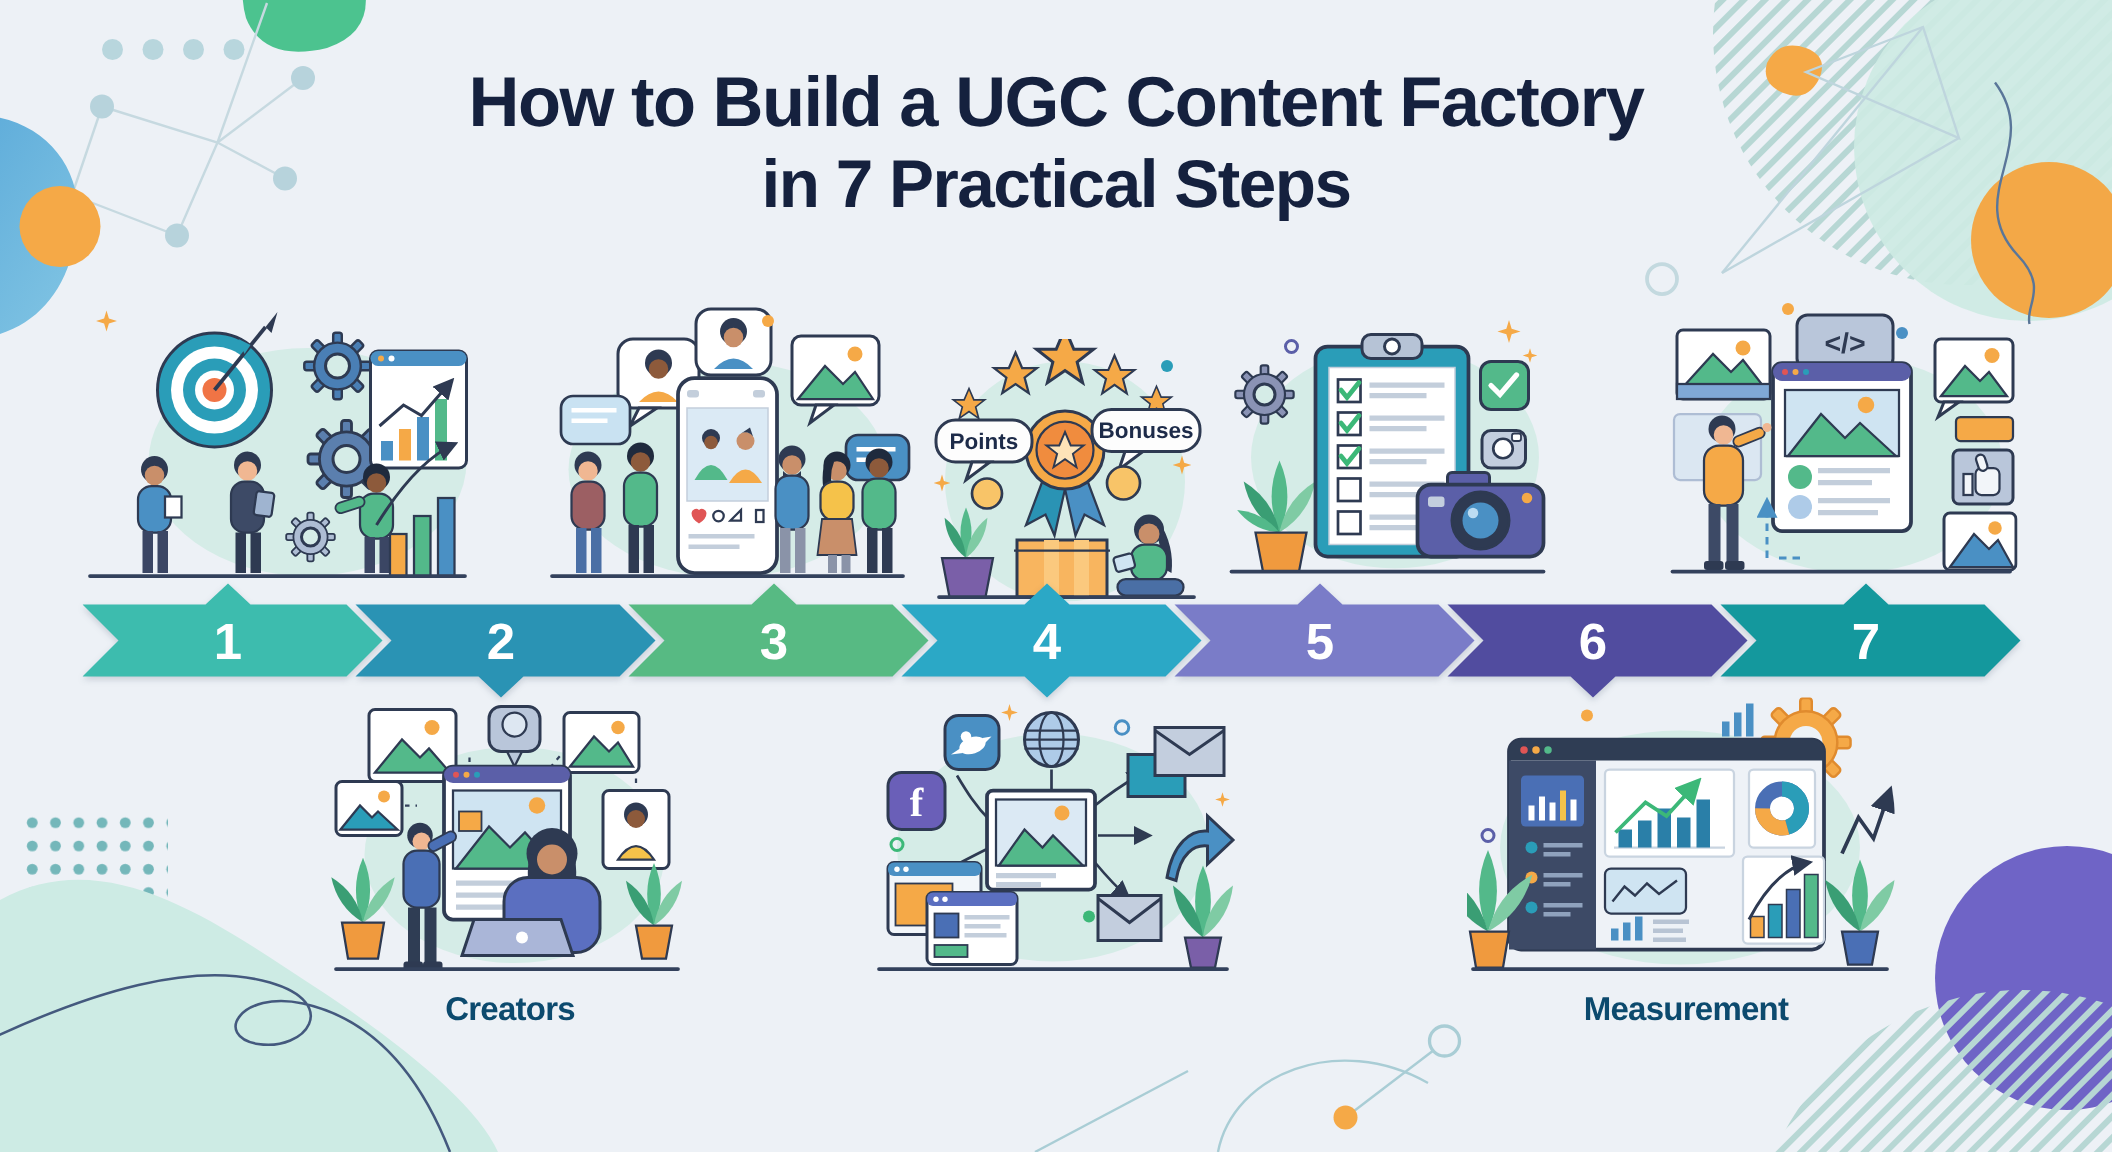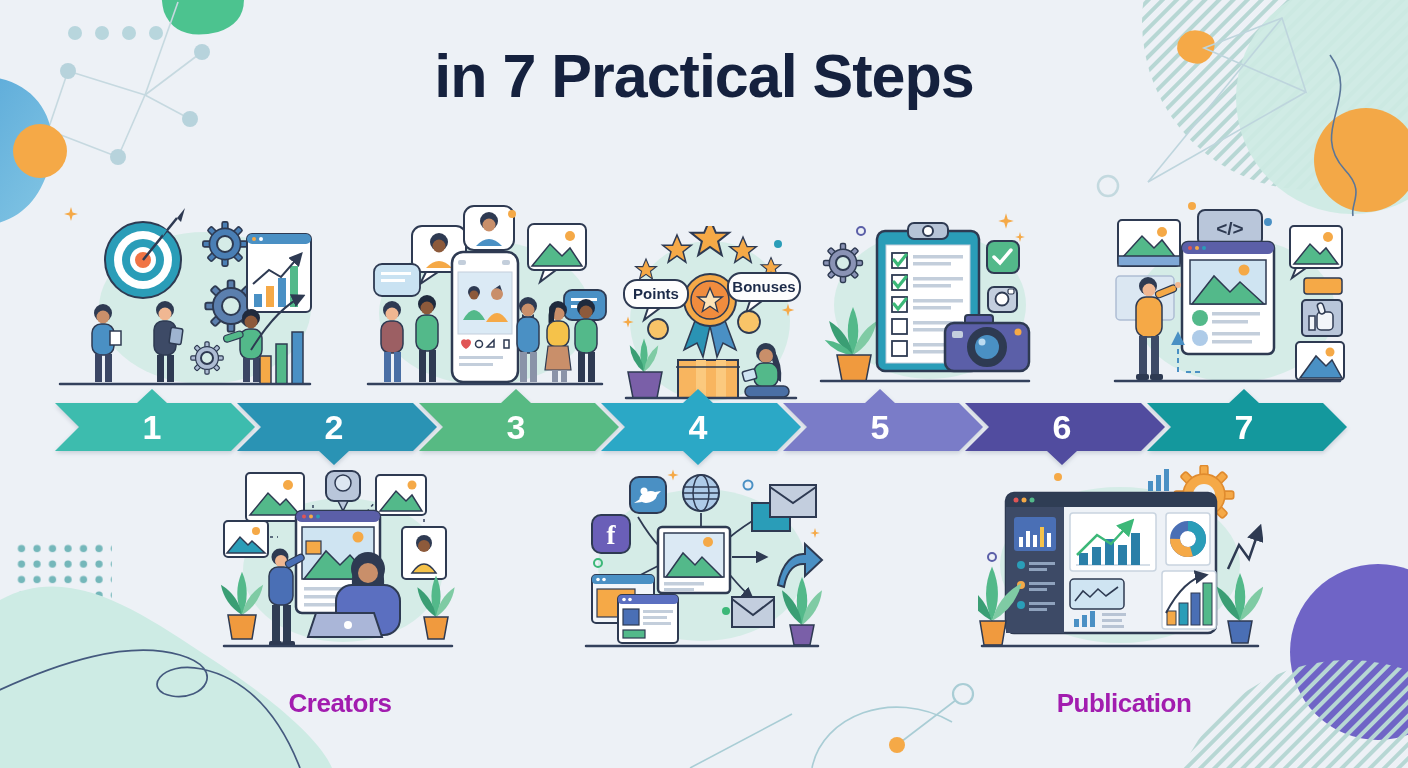--- a/index.html
+++ b/index.html
@@ -6,28 +6,28 @@
   .canvas{
     position:relative;width:1408px;height:768px;overflow:hidden;
     background:#edf1f6;font-family:"Liberation Sans",sans-serif;
   }
   .bg-decor{position:absolute;left:0;top:0;width:1408px;height:768px;}
   .title{
     position:absolute;left:0;top:40px;width:1408px;text-align:center;
     color:#15213e;font-weight:bold;letter-spacing:-1px;line-height:1.2;
   }
   .title .l1{display:block;font-size:47px;}
-  .title .l2{display:block;font-size:61px;}
+  .title .l2{display:block;font-size:45px;}
   .ill{position:absolute;}
   .ill svg{display:block;}
   .timeline{position:absolute;left:55px;top:388px;filter:drop-shadow(0 2px 2px rgba(30,50,80,.18));}
   .step-num{font-family:"Liberation Sans",sans-serif;font-weight:bold;font-size:34px;fill:#ffffff;}
   .bottom-label{
     position:absolute;top:660px;height:34px;text-align:center;
-    color:#a21caf;font-weight:bold;font-size:26px;letter-spacing:-0.5px;margin-top:28px;
+    color:#0c4a6e;font-weight:bold;font-size:22px;letter-spacing:-0.5px;
   }
   .bubble-text{font-family:"Liberation Sans",sans-serif;font-weight:bold;font-size:15px;fill:#1d2b49;}
   .code-text{font-family:"Liberation Sans",sans-serif;font-weight:bold;font-size:19px;fill:#2e3a52;}
   .fb-text{font-family:"Liberation Serif",serif;font-weight:bold;font-size:27px;fill:#ffffff;}
 </style>
 </head>
 <body>
 
 <div class="canvas">
 
@@ -117,20 +117,21 @@
     <g>
       <path d="M690,768 L792,714" stroke="#a9cdd5" stroke-width="1.6" fill="none"></path>
       <path d="M812,768 C822,716 892,688 952,722" stroke="#a9cdd5" stroke-width="1.6" fill="none"></path>
       <path d="M897,745 L956,700" stroke="#a9cdd5" stroke-width="1.6" fill="none"></path>
       <circle cx="963" cy="694" r="10" stroke="#a9cdd5" stroke-width="2.2" fill="#edf1f6"></circle>
       <circle cx="897" cy="745" r="8" fill="#f5a947"></circle>
     </g>
   </svg>
 
   <h1 class="title" style="margin:0">
+    <span class="l1">How to Build a UGC Content Factory</span>
     <span class="l2">in 7 Practical Steps</span>
   </h1>
 
   <div class="ill" style="left:55px;top:198px">
     <svg width="260" height="190" viewBox="0 0 260 190">
       <ellipse cx="150" cy="110" rx="106" ry="76" fill="#d5ece7"></ellipse>
       <g>
         <circle cx="88" cy="62" r="38" fill="#2a9db8" stroke="#2e3a52" stroke-width="2"></circle>
         <circle cx="88" cy="62" r="29" fill="#ffffff"></circle>
         <circle cx="88" cy="62" r="21" fill="#2a9db8"></circle>
@@ -756,15 +757,15 @@
         <use href="#leaf" transform="translate(262,156) scale(1.5)" fill="#53b98a"></use>
         <use href="#leaf" transform="translate(262,156) rotate(-34) scale(1.3)" fill="#3a9e74"></use>
         <use href="#leaf" transform="translate(262,156) rotate(34) scale(1.3)" fill="#7fcba4"></use>
         <path d="M250,156 h24 l-4,22 h-16 z" fill="#4a6fb5" stroke="#2e3a52" stroke-width="1.5"></path>
       </g>
       <circle cx="14" cy="92" r="4" fill="none" stroke="#5b5fa8" stroke-width="2"></circle>
       <circle cx="80" cy="12" r="4" fill="#f5a947"></circle>
       <line x1="4" y1="181" x2="280" y2="181" stroke="#33415c" stroke-width="2.5" stroke-linecap="round"></line>
     </svg>
   </div>
-  <div class="bottom-label" style="left:1024px;width:200px">Publication</div>
+  <div class="bottom-label" style="left:1024px;width:200px">Measurement</div>
 
 </div>
 
 </body></html>

